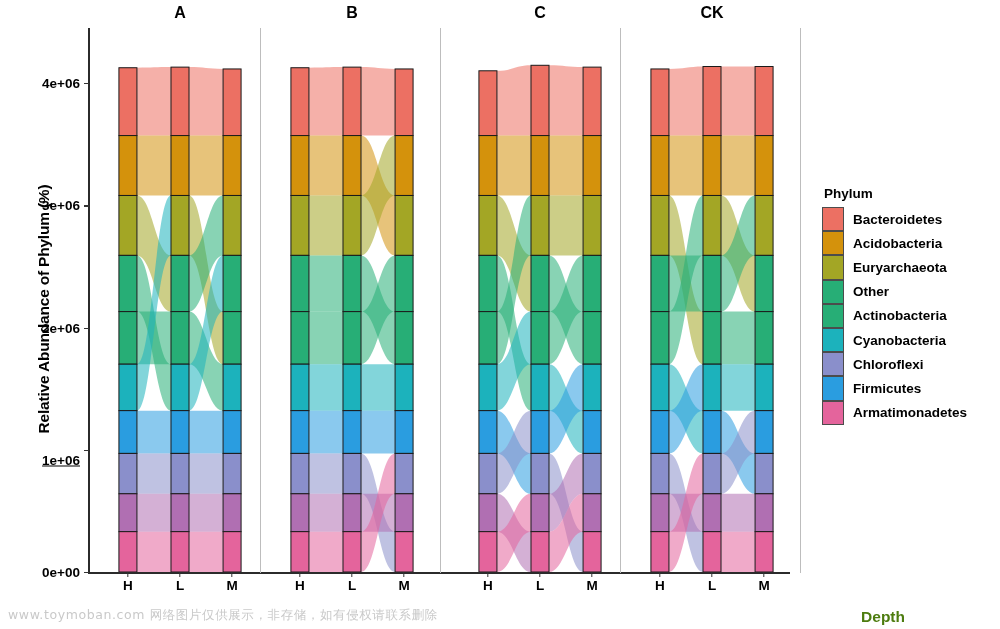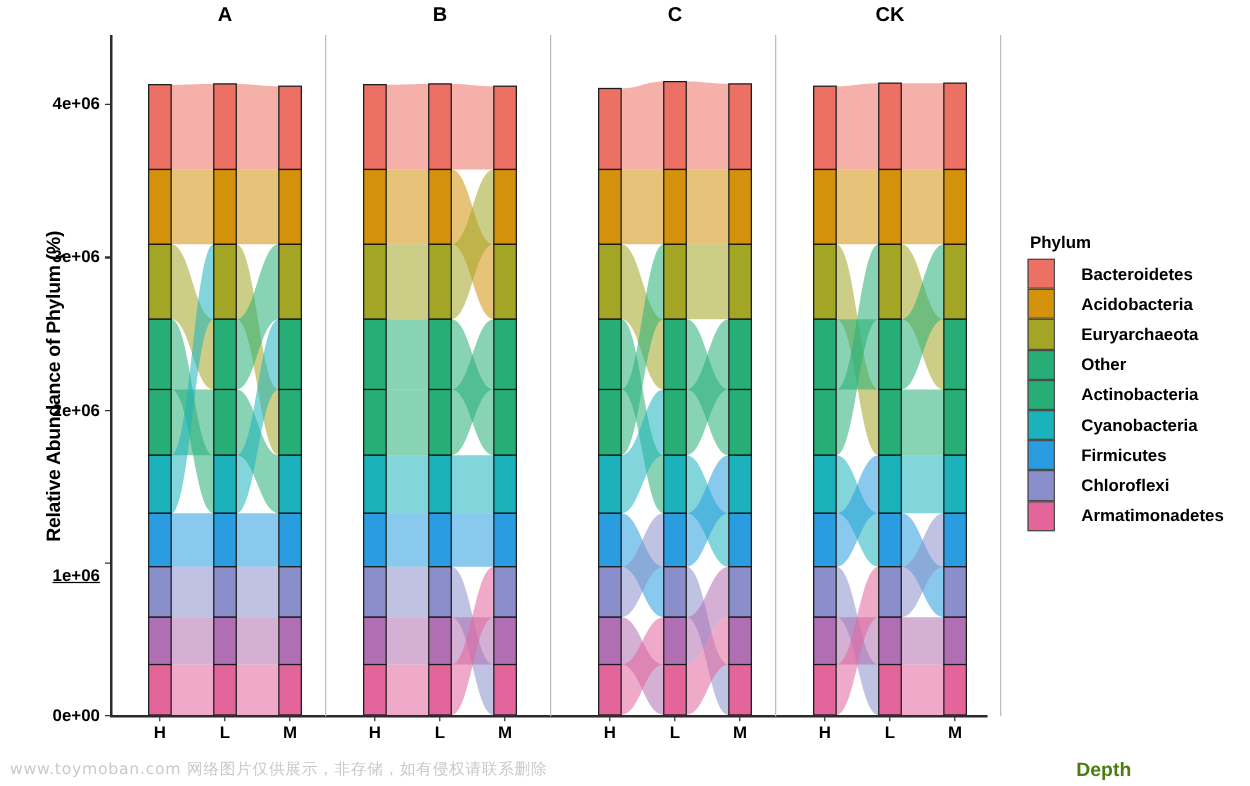--- a/index.html
+++ b/index.html
@@ -54,21 +54,21 @@
   #plot{position:absolute;left:0;top:0;}
 
   
   .legend{position:absolute;left:822px;top:172px;width:178px;}
   .legend-title{font-size:13.5px;font-weight:bold;color:#000;margin:14px 0 6px 2px;}
   .legend-row{display:flex;align-items:center;height:24.2px;}
   .legend-swatch{
     width:22px;height:24.2px;border:1.1px solid #4c4c4c;
     box-sizing:border-box;flex:0 0 auto;
   }
-  .legend-label{font-size:13.5px;font-weight:bold;color:#000;margin-left:21px;white-space:nowrap;}
+  .legend-label{font-size:13.5px;font-weight:bold;color:#000;margin-left:9px;white-space:nowrap;}
 
   
   .watermark{
     position:absolute;left:8px;top:607px;
     font-size:12.5px;color:#c9c9c9;letter-spacing:0.6px;
     font-family:"DejaVu Sans", sans-serif;white-space:nowrap;
   }
 </style>
 </head>
 <body>
@@ -435,28 +435,28 @@
         </div>
         <div class="legend-row">
           <div class="legend-swatch" style="background: rgb(39, 174, 118);"></div>
           <div class="legend-label">Actinobacteria</div>
         </div>
         <div class="legend-row">
           <div class="legend-swatch" style="background: rgb(28, 178, 188);"></div>
           <div class="legend-label">Cyanobacteria</div>
         </div>
         <div class="legend-row">
+          <div class="legend-swatch" style="background: rgb(138, 143, 203);"></div>
+          <div class="legend-label">Chloroflexi</div>
+        </div>
+        <div class="legend-row">
           <div class="legend-swatch" style="background: rgb(42, 157, 224);"></div>
           <div class="legend-label">Firmicutes</div>
         </div>
         <div class="legend-row">
-          <div class="legend-swatch" style="background: rgb(138, 143, 203);"></div>
-          <div class="legend-label">Chloroflexi</div>
-        </div>
-        <div class="legend-row">
           <div class="legend-swatch" style="background: rgb(228, 100, 156);"></div>
           <div class="legend-label">Armatimonadetes</div>
         </div>
       </div>
   </div>
 
   <div class="watermark">www.toymoban.com 网络图片仅供展示，非存储，如有侵权请联系删除</div>
 </div>
 
 </body></html>

